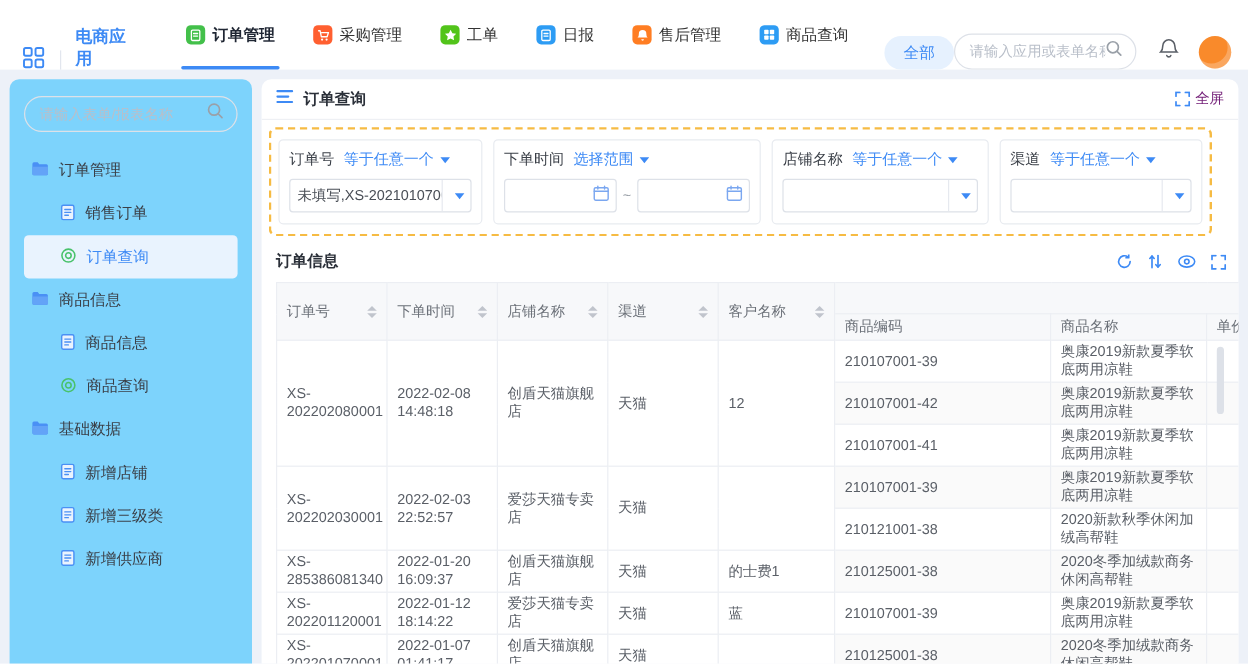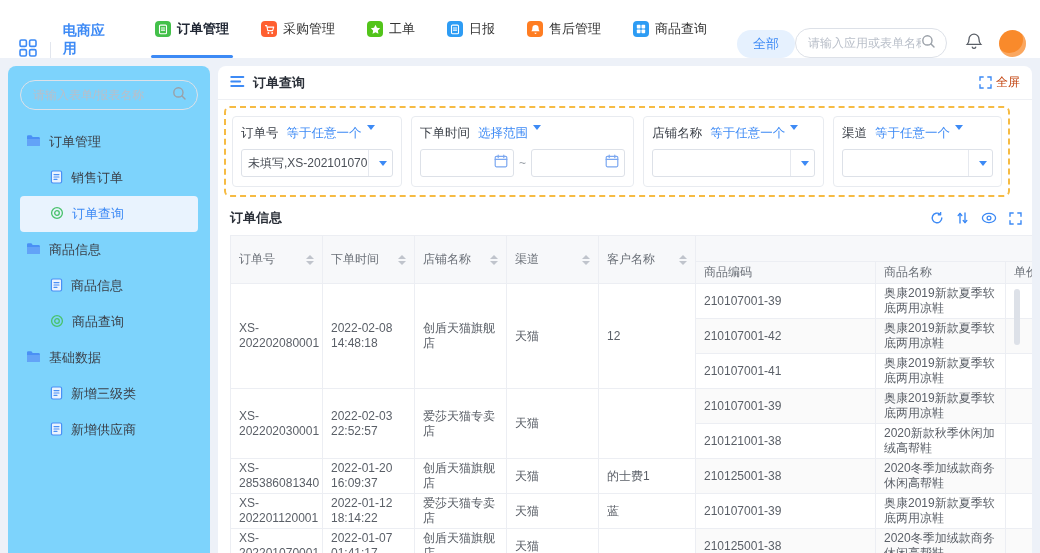--- a/index.html
+++ b/index.html
@@ -34,31 +34,31 @@
   .tree-folder, .tree-item { display:flex; align-items:center; height:36px; font-size:13px; color:#3a3f47; cursor:pointer; border-radius:4px; }
   .tree-folder { padding-left:6px; }
   .tree-item { padding-left:30px; }
   .tree-folder svg, .tree-item svg { margin-right:8px; flex:0 0 auto; }
   .tree-item.active { background:#e9f3fe; color:#3d8af5; }
 
   
   .main { flex:1; background:#fff; border-radius:8px 8px 0 0; margin-left:8px; height:495px; overflow:hidden; display:flex; flex-direction:column; }
   .main-head { display:flex; align-items:center; height:34px; padding:0 12px; border-bottom:1px solid #eef0f4; flex:0 0 auto; }
   .main-title { font-size:13px; font-weight:bold; color:#2b3039; margin-left:8px; }
-  .fullscreen { margin-left:auto; display:flex; align-items:center; color:#c2410c; font-size:12px; cursor:pointer;justify-content:center; }
+  .fullscreen { margin-left:auto; display:flex; align-items:center; color:#701a75; font-size:12px; cursor:pointer;justify-content:center; }
   .fullscreen svg { margin-right:4px; }
   .main-body { padding:6px 0 0 12px; flex:1; display:flex; flex-direction:column; }
 
   
   .filter-panel { border:2px dashed #f6bb43; border-radius:6px; margin:0 22px 0 -6px; padding:8px 6px; display:flex; }
   .fgroup { background:#fff; border:1px solid #e8ebf0; border-radius:4px; padding:8px 8px 9px 8px; margin-right:9px; }
   .fgroup:last-child { margin-right:0; }
   .fg-head { display:flex; align-items:center; font-size:12.5px; margin-bottom:7px; white-space:nowrap; }
   .fg-label { color:#3a3f47; margin-right:8px; }
-  .fg-cond { color:#3d8af5; cursor:pointer; display:flex; align-items:flex-start; }
+  .fg-cond { color:#3d8af5; cursor:pointer; display:flex; align-items:center; }
   .caret { width:0; height:0; border-left:4px solid transparent; border-right:4px solid transparent; border-top:5px solid #3d8af5; margin-left:5px; display:inline-block; }
   .fselect { display:flex; align-items:center; border:1px solid #dde1e8; border-radius:3px; height:28px; overflow:hidden; }
   .fselect .val { flex:1; font-size:12px; color:#4a4f57; padding:0 6px; white-space:nowrap; overflow:hidden; }
   .fselect .caret-seg { width:24px; align-self:stretch; border-left:1px solid #e6e9ef; display:flex; align-items:center; justify-content:center; cursor:pointer; }
   .daterow { display:flex; align-items:center; }
   .dinput { display:flex; align-items:center; border:1px solid #dde1e8; border-radius:3px; height:28px; width:94px; padding:0 5px; }
   .dinput input { border:none; outline:none; width:60px; flex:1; font-size:12px; font-family:inherit; background:transparent; }
   .dinput svg { flex:0 0 auto; }
   .tilde { color:#9aa0a8; margin:0 5px; font-size:12px; }
 
@@ -235,20 +235,27 @@
               <circle cx="7" cy="7" r="2.3" fill="none" stroke="#49c26b" stroke-width="1.3"></circle>
             </svg></span>
           <span>商品查询</span>
         </div>
         <div class="tree-folder">
           <span><svg width="15" height="13" viewBox="0 0 15 13">
               <path d="M1 2.6A1.3 1.3 0 0 1 2.3 1.3h3.1l1.3 1.6h5.9a1.3 1.3 0 0 1 1.3 1.3v6.5a1.3 1.3 0 0 1-1.3 1.3H2.3A1.3 1.3 0 0 1 1 10.7z" fill="#4a90f5"></path>
               <path d="M1 5h13v5.7a1.3 1.3 0 0 1-1.3 1.3H2.3A1.3 1.3 0 0 1 1 10.7z" fill="#63a3f7"></path>
             </svg></span>
           <span>基础数据</span>
+        </div>
+        <div class="tree-item">
+          <span><svg width="13" height="14" viewBox="0 0 13 14">
+              <rect x="1.4" y="1" width="10.2" height="12" rx="1.4" fill="#eaf3fe" stroke="#4a90f5" stroke-width="1.2"></rect>
+              <path d="M4 4.6h5M4 7h5M4 9.4h3" stroke="#4a90f5" stroke-width="1.1" stroke-linecap="round"></path>
+            </svg></span>
+          <span>新增店铺</span>
         </div>
         <div class="tree-item">
           <span><svg width="13" height="14" viewBox="0 0 13 14">
               <rect x="1.4" y="1" width="10.2" height="12" rx="1.4" fill="#eaf3fe" stroke="#4a90f5" stroke-width="1.2"></rect>
               <path d="M4 4.6h5M4 7h5M4 9.4h3" stroke="#4a90f5" stroke-width="1.1" stroke-linecap="round"></path>
             </svg></span>
           <span>新增三级类</span>
         </div>
         <div class="tree-item">
           <span><svg width="13" height="14" viewBox="0 0 13 14">

